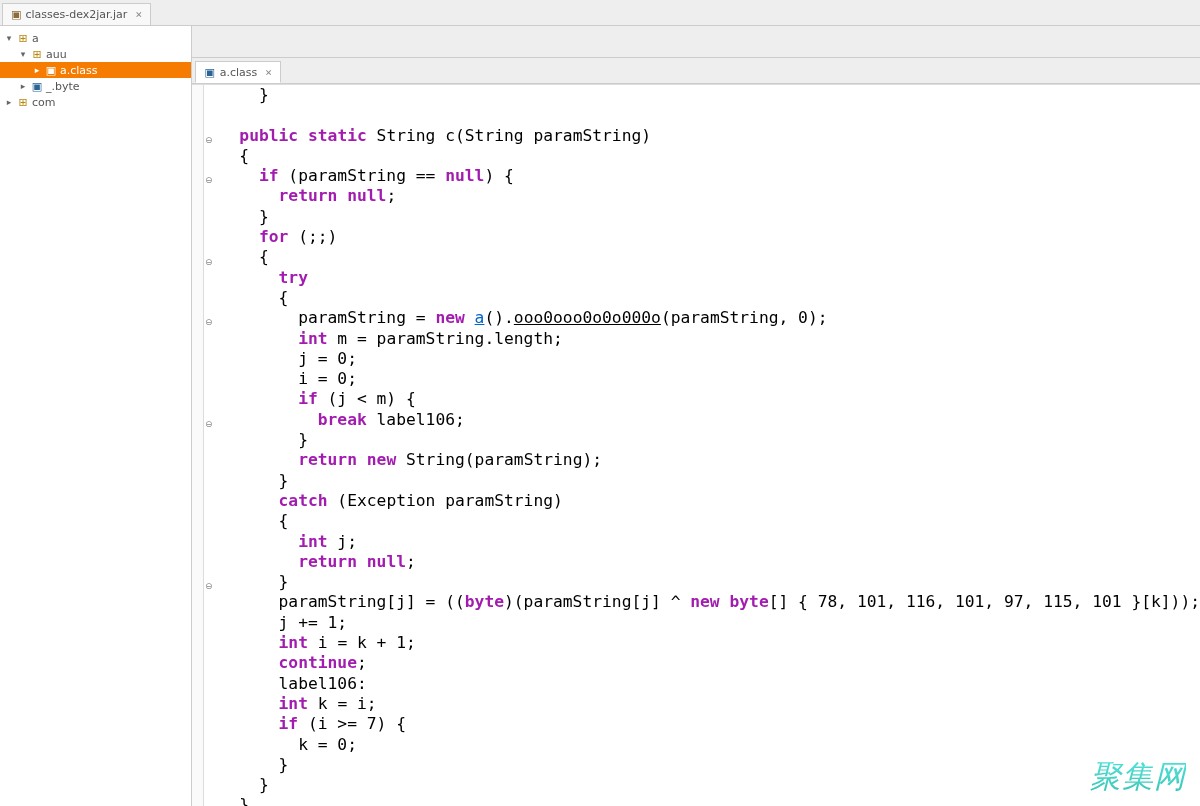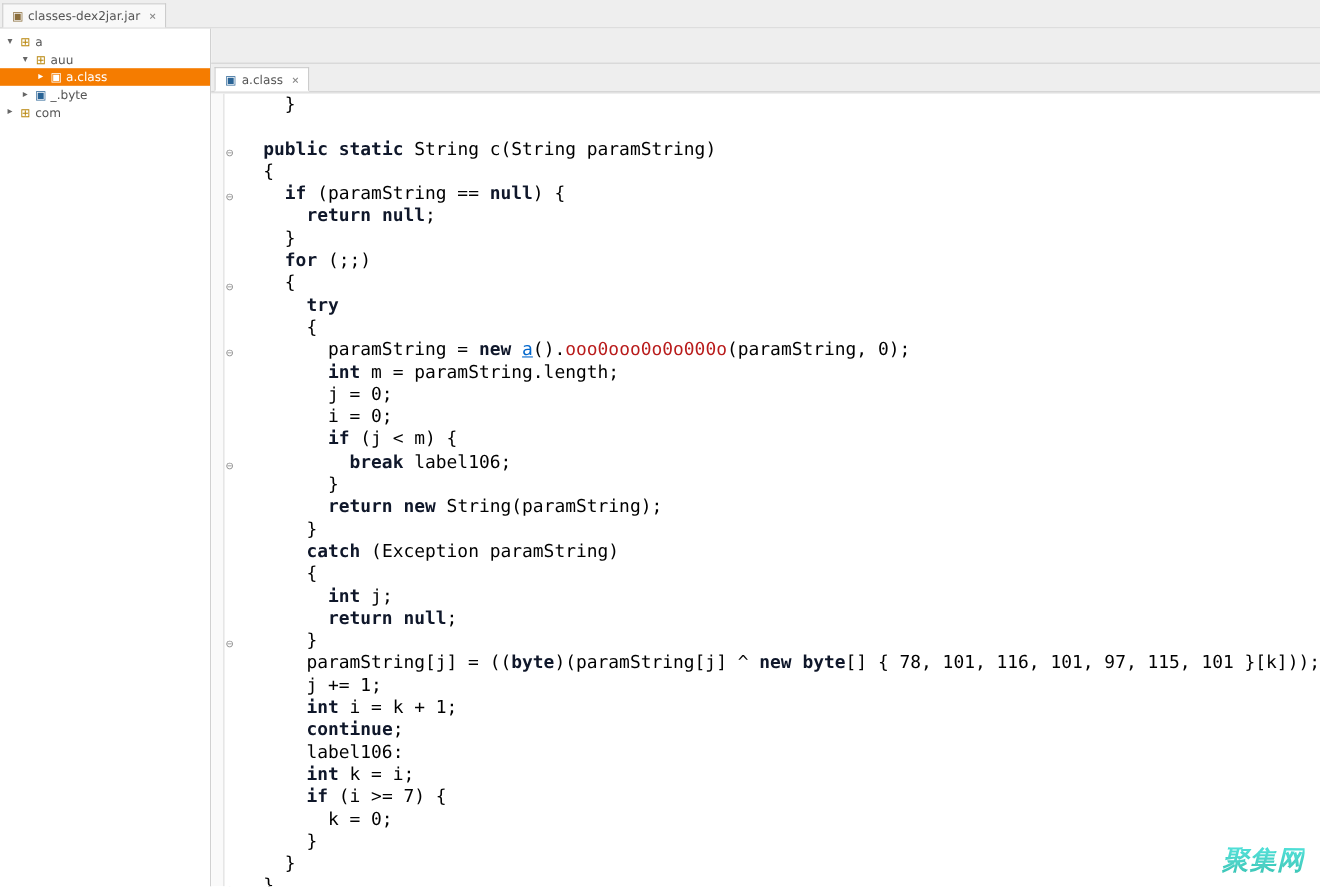--- a/index.html
+++ b/index.html
@@ -146,30 +146,30 @@
   }
   .code {
     font-family: "DejaVu Sans Mono","Consolas",monospace;
     font-size: 16.3px;
     line-height: 20.3px;
     white-space: pre;
     padding-left: 6px;
     color: #000;
     flex: 1;
   }
-  .k { color: #0f172a; font-weight: bold; }  
+  .k { color: #a21caf; font-weight: bold; }  
   .t { color: #000; }                         
-  .m { color: #b91c1c; }  
+  .m { color: #000000; text-decoration: underline; }  
   .c { color: #0066cc; text-decoration: underline; }  
   .watermark {
     position: fixed;
     right: 14px;
     bottom: 8px;
-    font-weight: 700;
-    font-size: 24px;
+    font-weight: 400;
+    font-size: 31px;
     font-style: italic;
     letter-spacing: 1px;
     font-family: "Arial Black", sans-serif;
     background: linear-gradient(180deg,#35e0d8,#1ab8a5);
     -webkit-background-clip: text;
     -webkit-text-fill-color: transparent;
     text-shadow: 0 0 2px rgba(255,255,255,0.2);
   }
 </style>
 </head>

